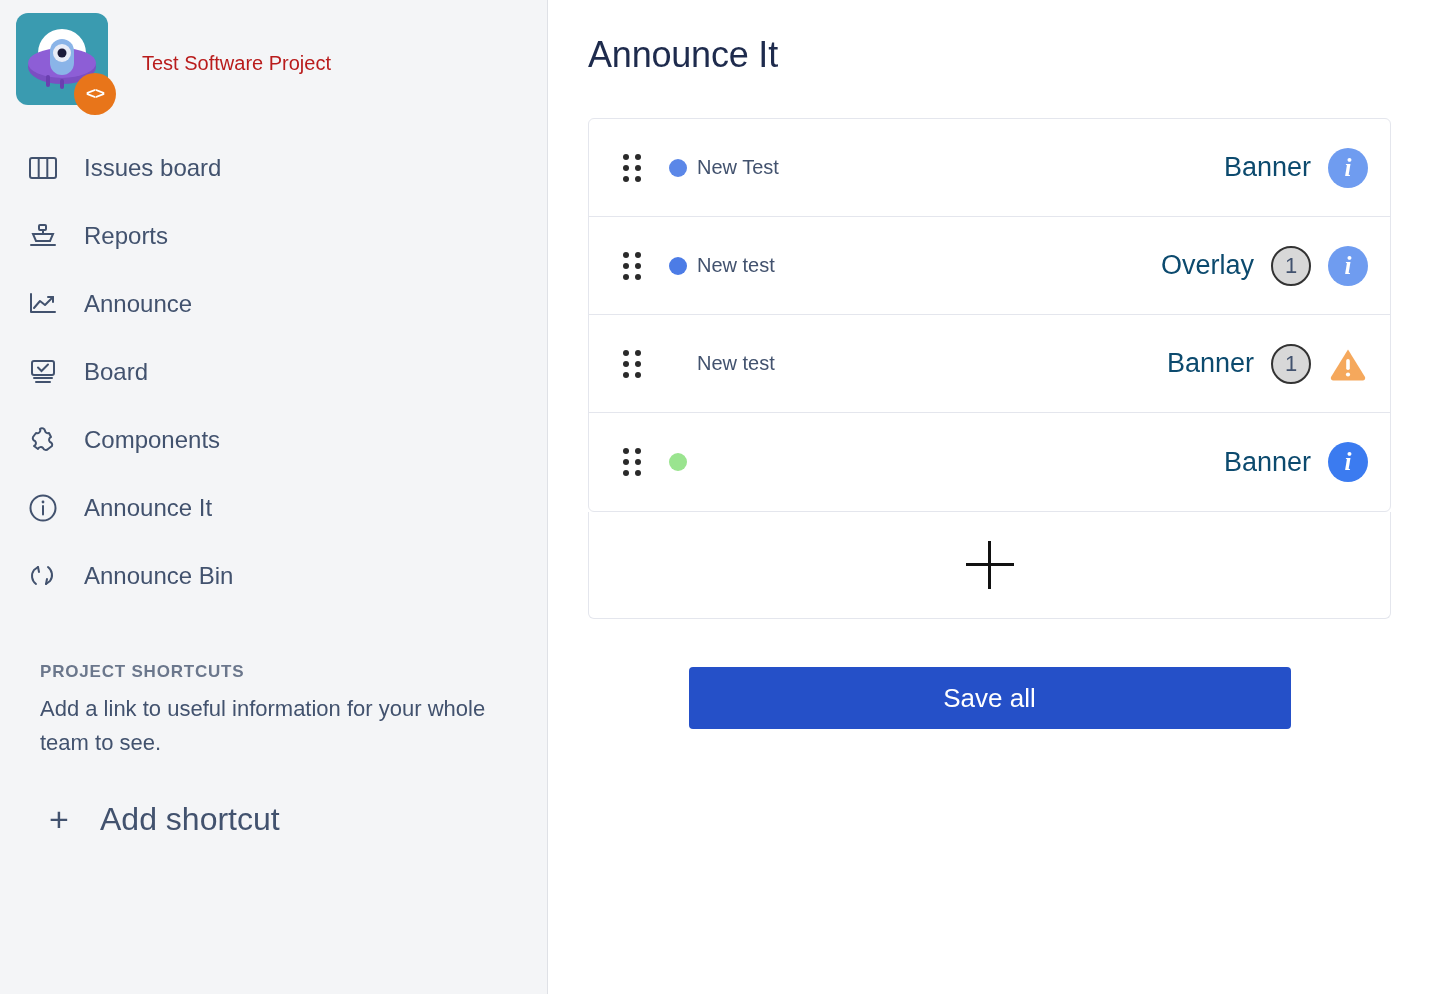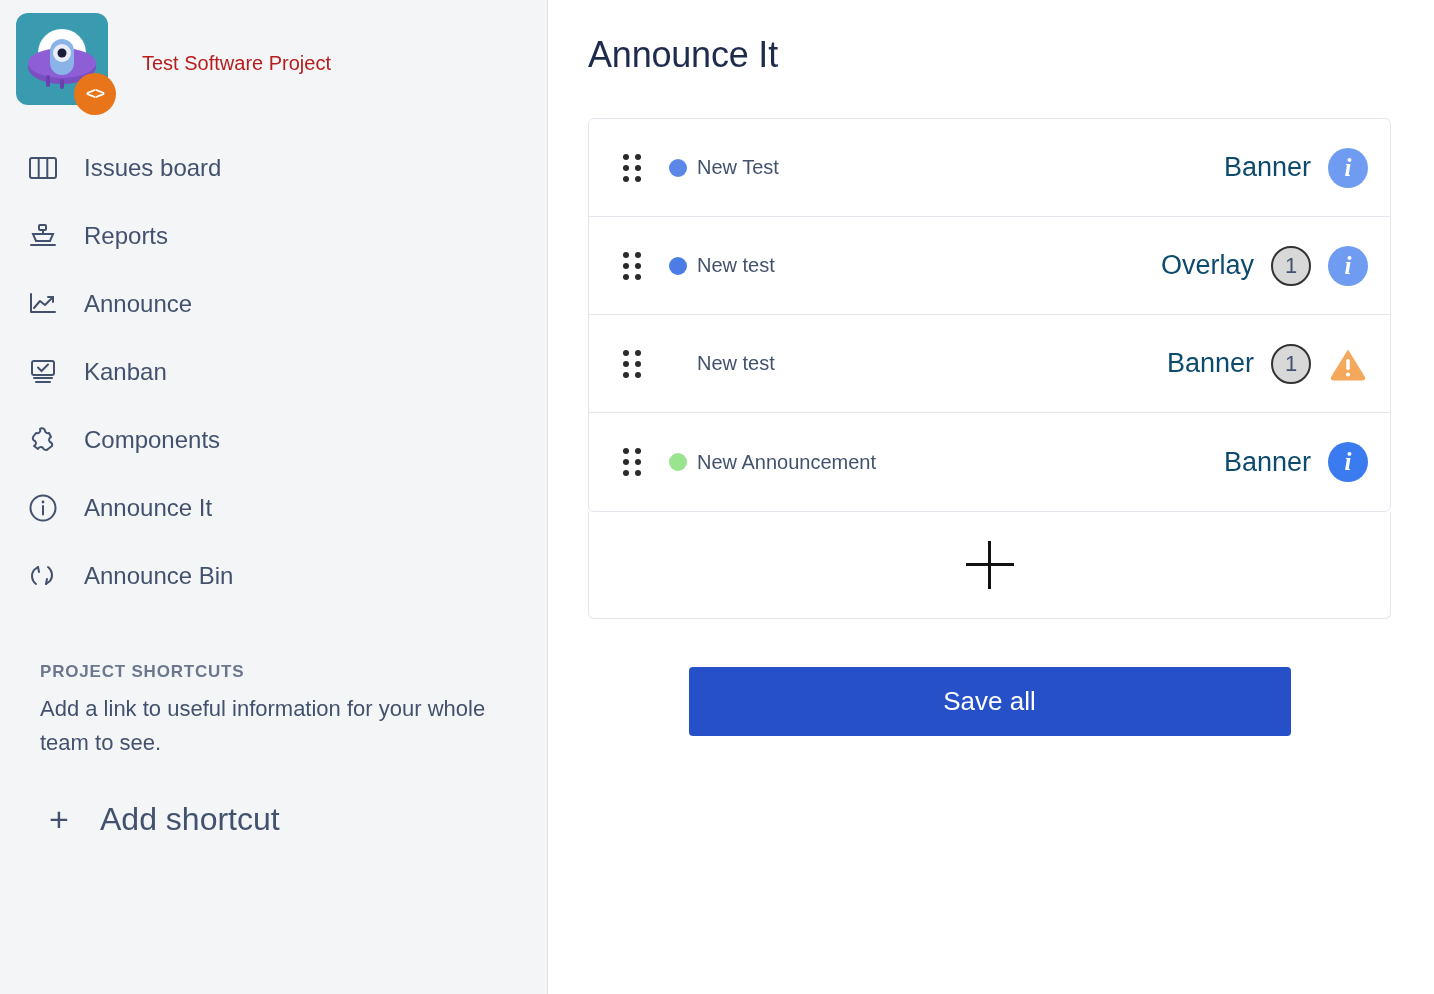--- a/index.html
+++ b/index.html
@@ -290,21 +290,21 @@
 
   .save-all-wrap {
     width: 803px;
     display: flex;
     justify-content: center;
     margin-top: 48px;
   }
 
   .save-all-button {
     width: 602px;
-    height: 69px;
+    height: 62px;
     background: #2550c8;
     color: #fff;
     border: none;
     border-radius: 4px;
     font-size: 26px;
     font-family: "Liberation Sans", sans-serif;
     cursor: pointer;
   }
 </style>
 </head>
@@ -372,21 +372,21 @@
 
       <div class="nav-item">
         <span class="nav-icon">
           <svg width="30" height="26" viewBox="0 0 30 26" fill="none" stroke="currentColor" stroke-width="2" stroke-linecap="round">
             <rect x="4" y="2" width="22" height="14" rx="2"></rect>
             <path d="M10 8.5 L13.5 12 L20 5.5"></path>
             <line x1="6" y1="19" x2="24" y2="19"></line>
             <line x1="8" y1="23" x2="22" y2="23"></line>
           </svg>
         </span>
-        <span class="nav-label">Kanban</span>
+        <span class="nav-label">Board</span>
       </div>
 
       <div class="nav-item">
         <span class="nav-icon">
           <svg width="30" height="28" viewBox="0 0 30 28" fill="none" stroke="currentColor" stroke-width="2" stroke-linejoin="round">
             <path d="M12 3 a3 3 0 0 1 5 2 a3 3 0 0 0 4 2 l2 4 a3 3 0 0 0 -1 5 a3 3 0 0 1 2 4 l-4 3 a3 3 0 0 1 -5 -1 a3 3 0 0 0 -5 1 l-4 -3 a3 3 0 0 0 1 -5 a3 3 0 0 1 -2 -4 l3 -4 a3 3 0 0 0 4 -4 Z"></path>
           </svg>
         </span>
         <span class="nav-label">Components</span>
       </div>
@@ -506,21 +506,20 @@
         <span class="drag-handle">
           <span></span>
             <span></span>
             <span></span>
             <span></span>
             <span></span>
             <span></span>
         </span>
         <div class="row-left">
           <span class="status-dot" style="background:#9ae48f"></span>
-          <span class="row-title">New Announcement</span>
         </div>
         <div class="row-right">
           <span class="row-type">Banner</span>
           <span class="status-icon">
             <span class="info-circle" style="background:#3b7bf0">i</span>
           </span>
         </div>
       </div>
 
     </div>

